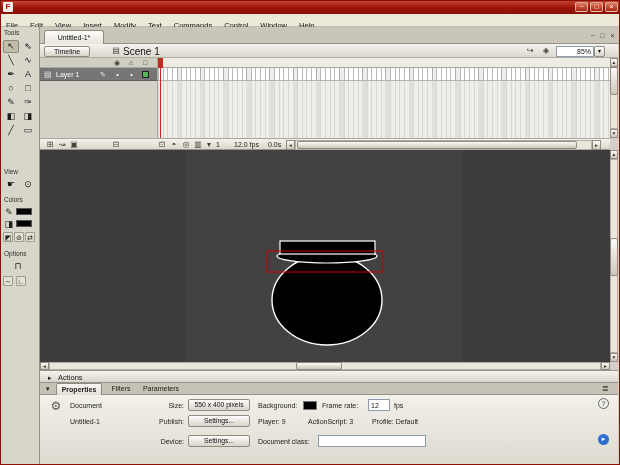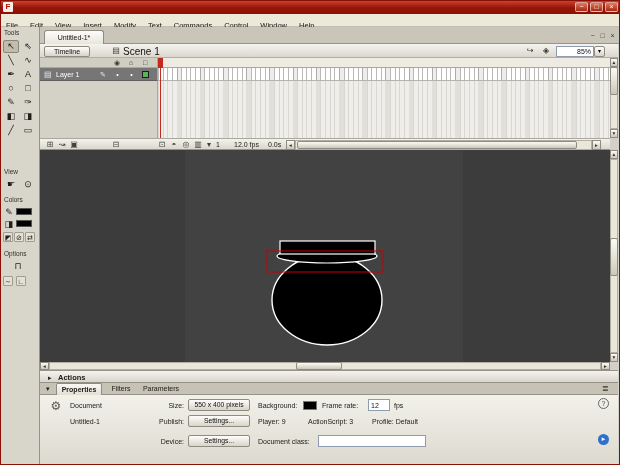--- a/index.html
+++ b/index.html
@@ -187,21 +187,21 @@
   <span class="sarrow" style="left:610px;top:353px;width:8px;height:9px">▾</span>
 
   <span class="sarrow" style="left:40px;top:362px;width:9px;height:8px">◂</span>
   <div class="track" style="left:49px;top:362px;width:552px;height:8px"></div>
   <div class="thumb" style="left:296px;top:362px;width:46px;height:8px"></div>
   <span class="sarrow" style="left:601px;top:362px;width:9px;height:8px">▸</span>
   <div class="ab" style="left:610px;top:362px;width:8px;height:8px;background:#d4d0c8"></div>
 
   <div class="actbar">
     <span style="position:absolute;left:8px;top:1px;font-size:7px;line-height:11px;color:#222">▸</span>
-    <span style="position:absolute;left:18px;top:1px;font-size:7.5px;line-height:11px;font-weight:bold;color:#191919">Actions</span>
+    <span style="position:absolute;left:18px;top:1px;font-size:7.5px;line-height:11px;font-weight:normal;color:#191919">Actions</span>
   </div>
 
   <div class="ptabs">
     <span style="position:absolute;left:6px;top:1px;font-size:7px;line-height:10px;color:#222">▾</span>
     <span class="ptab active" style="left:16px;width:46px">Properties</span>
     <span class="ptab" style="left:66px;width:30px">Filters</span>
     <span class="ptab" style="left:98px;width:46px">Parameters</span>
     <span style="position:absolute;left:562px;top:1px;font-size:8px;line-height:10px;color:#33302a">≣</span>
   </div>
 

